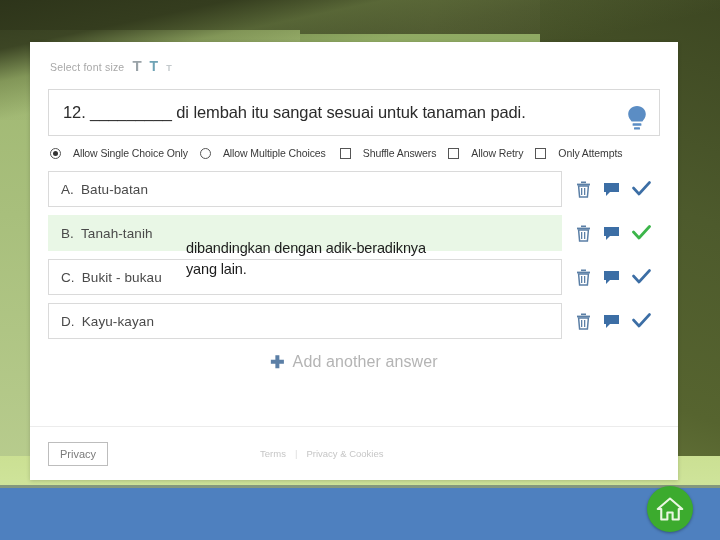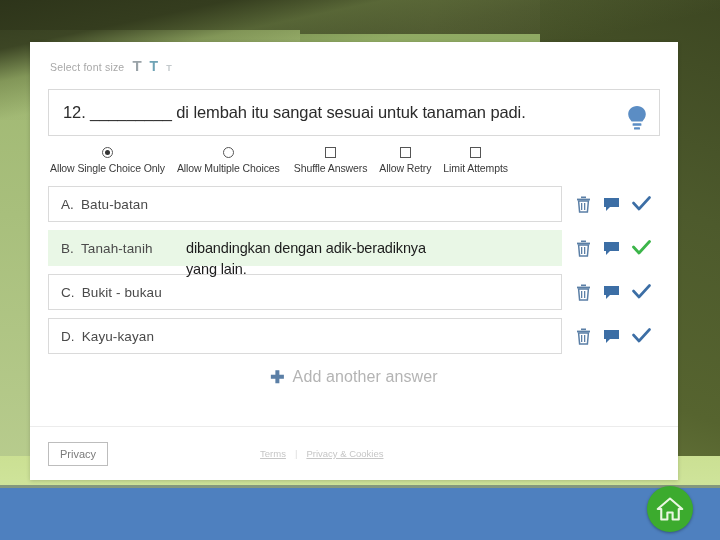--- a/index.html
+++ b/index.html
@@ -109,21 +109,21 @@
   }
   .bulb svg { width: 22px; height: 30px; display: block; }
 
   
   .opts-row {
     display: flex; align-items: center;
     margin-top: 11px; padding-left: 2px;
     gap: 0px;
     font-size: 10.5px; color: #3a3a3a;
   }
-  .opt { display: flex; align-items: center; gap: 4px; flex-direction: column; }
+  .opt { display: flex; align-items: center; gap: 12px; }
   .opt + .opt { margin-left: 12px; }
   .opt-label { white-space: nowrap; letter-spacing: -0.1px; }
 
   .radio {
     width: 11px; height: 11px; border-radius: 50%;
     border: 1.4px solid #555; background: #fff;
     position: relative; flex: 0 0 auto;
   }
   .radio.checked::after {
     content: ""; position: absolute;
@@ -183,21 +183,21 @@
   }
   .preview-btn {
     border: 1px solid #bdbdbd; background: #fff;
     font-size: 11px; color: #7a7a7a;
     padding: 5px 11px; cursor: pointer;
     font-family: "Liberation Sans", sans-serif;
   }
   .footer-links {
     margin-left: 152px;
     display: flex; align-items: center; gap: 9px;
-    font-size: 9.5px; color: #c6c6c6; text-decoration: underline;
+    font-size: 9.5px; color: #c6c6c6;
   }
   .footer-links .sep { color: #dcdcdc; }
   .footer-link { cursor: pointer; }
 
   
   .overlay-text {
     position: absolute;
     left: 186px; top: 238px;
     width: 320px;
     font-size: 14.5px;
@@ -260,21 +260,21 @@
         <div class="opt" style="margin-left:14px">
           <span class="checkbox"></span>
           <span class="opt-label">Shuffle Answers</span>
         </div>
         <div class="opt">
           <span class="checkbox"></span>
           <span class="opt-label">Allow Retry</span>
         </div>
         <div class="opt">
           <span class="checkbox"></span>
-          <span class="opt-label">Limit Attempts</span>
+          <span class="opt-label">Only Attempts</span>
         </div>
       </div>
 
       <div class="answers">
 
         <div class="answer-row">
           <div class="answer-field">
             <span class="answer-letter">A.</span>
             <span>Batu-batan</span>
           </div>

